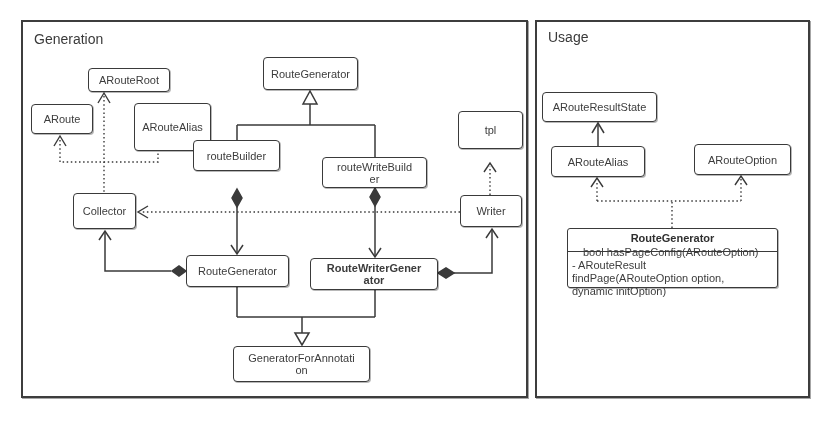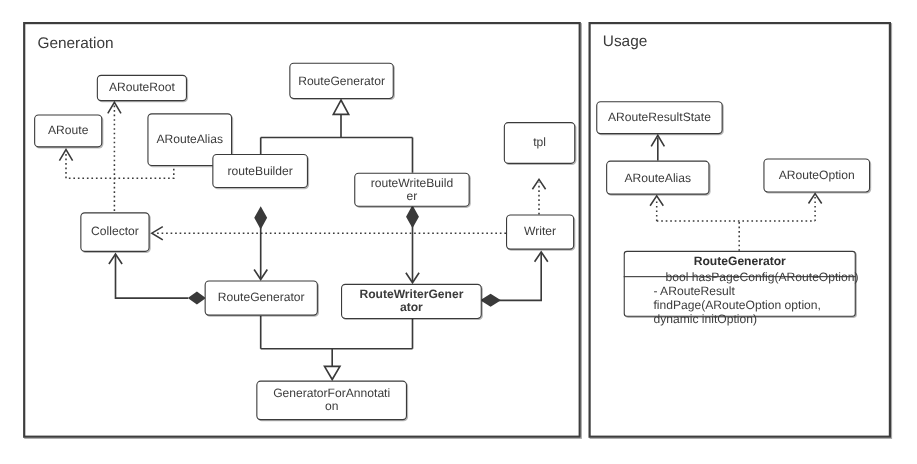--- a/index.html
+++ b/index.html
@@ -52,21 +52,21 @@
     position:absolute;left:0;right:0;top:3px;text-align:center;
     font-size:11px;font-weight:bold;color:#2f2f2f;
   }
   #classbox .cb-divider{
     position:absolute;left:-1px;right:-1px;top:22px;border-top:1.5px solid #3a3a3a;
   }
   #classbox .cb-members{
     position:absolute;left:0;top:16.5px;width:209px;font-size:11px;line-height:13px;
     text-align:left;color:#3c3c3c;white-space:nowrap;
   }
-  #classbox .cb-line{padding-left:4px;margin-left:22px;}
+  #classbox .cb-line{padding-left:4px;}
   #classbox .cb-line.indent{padding-left:15px;}
 </style>
 </head>
 <body>
 
 <div class="panel" id="p-generation"></div>
 <div class="panel" id="p-usage"></div>
 <div class="panel-label" id="lbl-generation">Generation</div>
 <div class="panel-label" id="lbl-usage">Usage</div>
 

